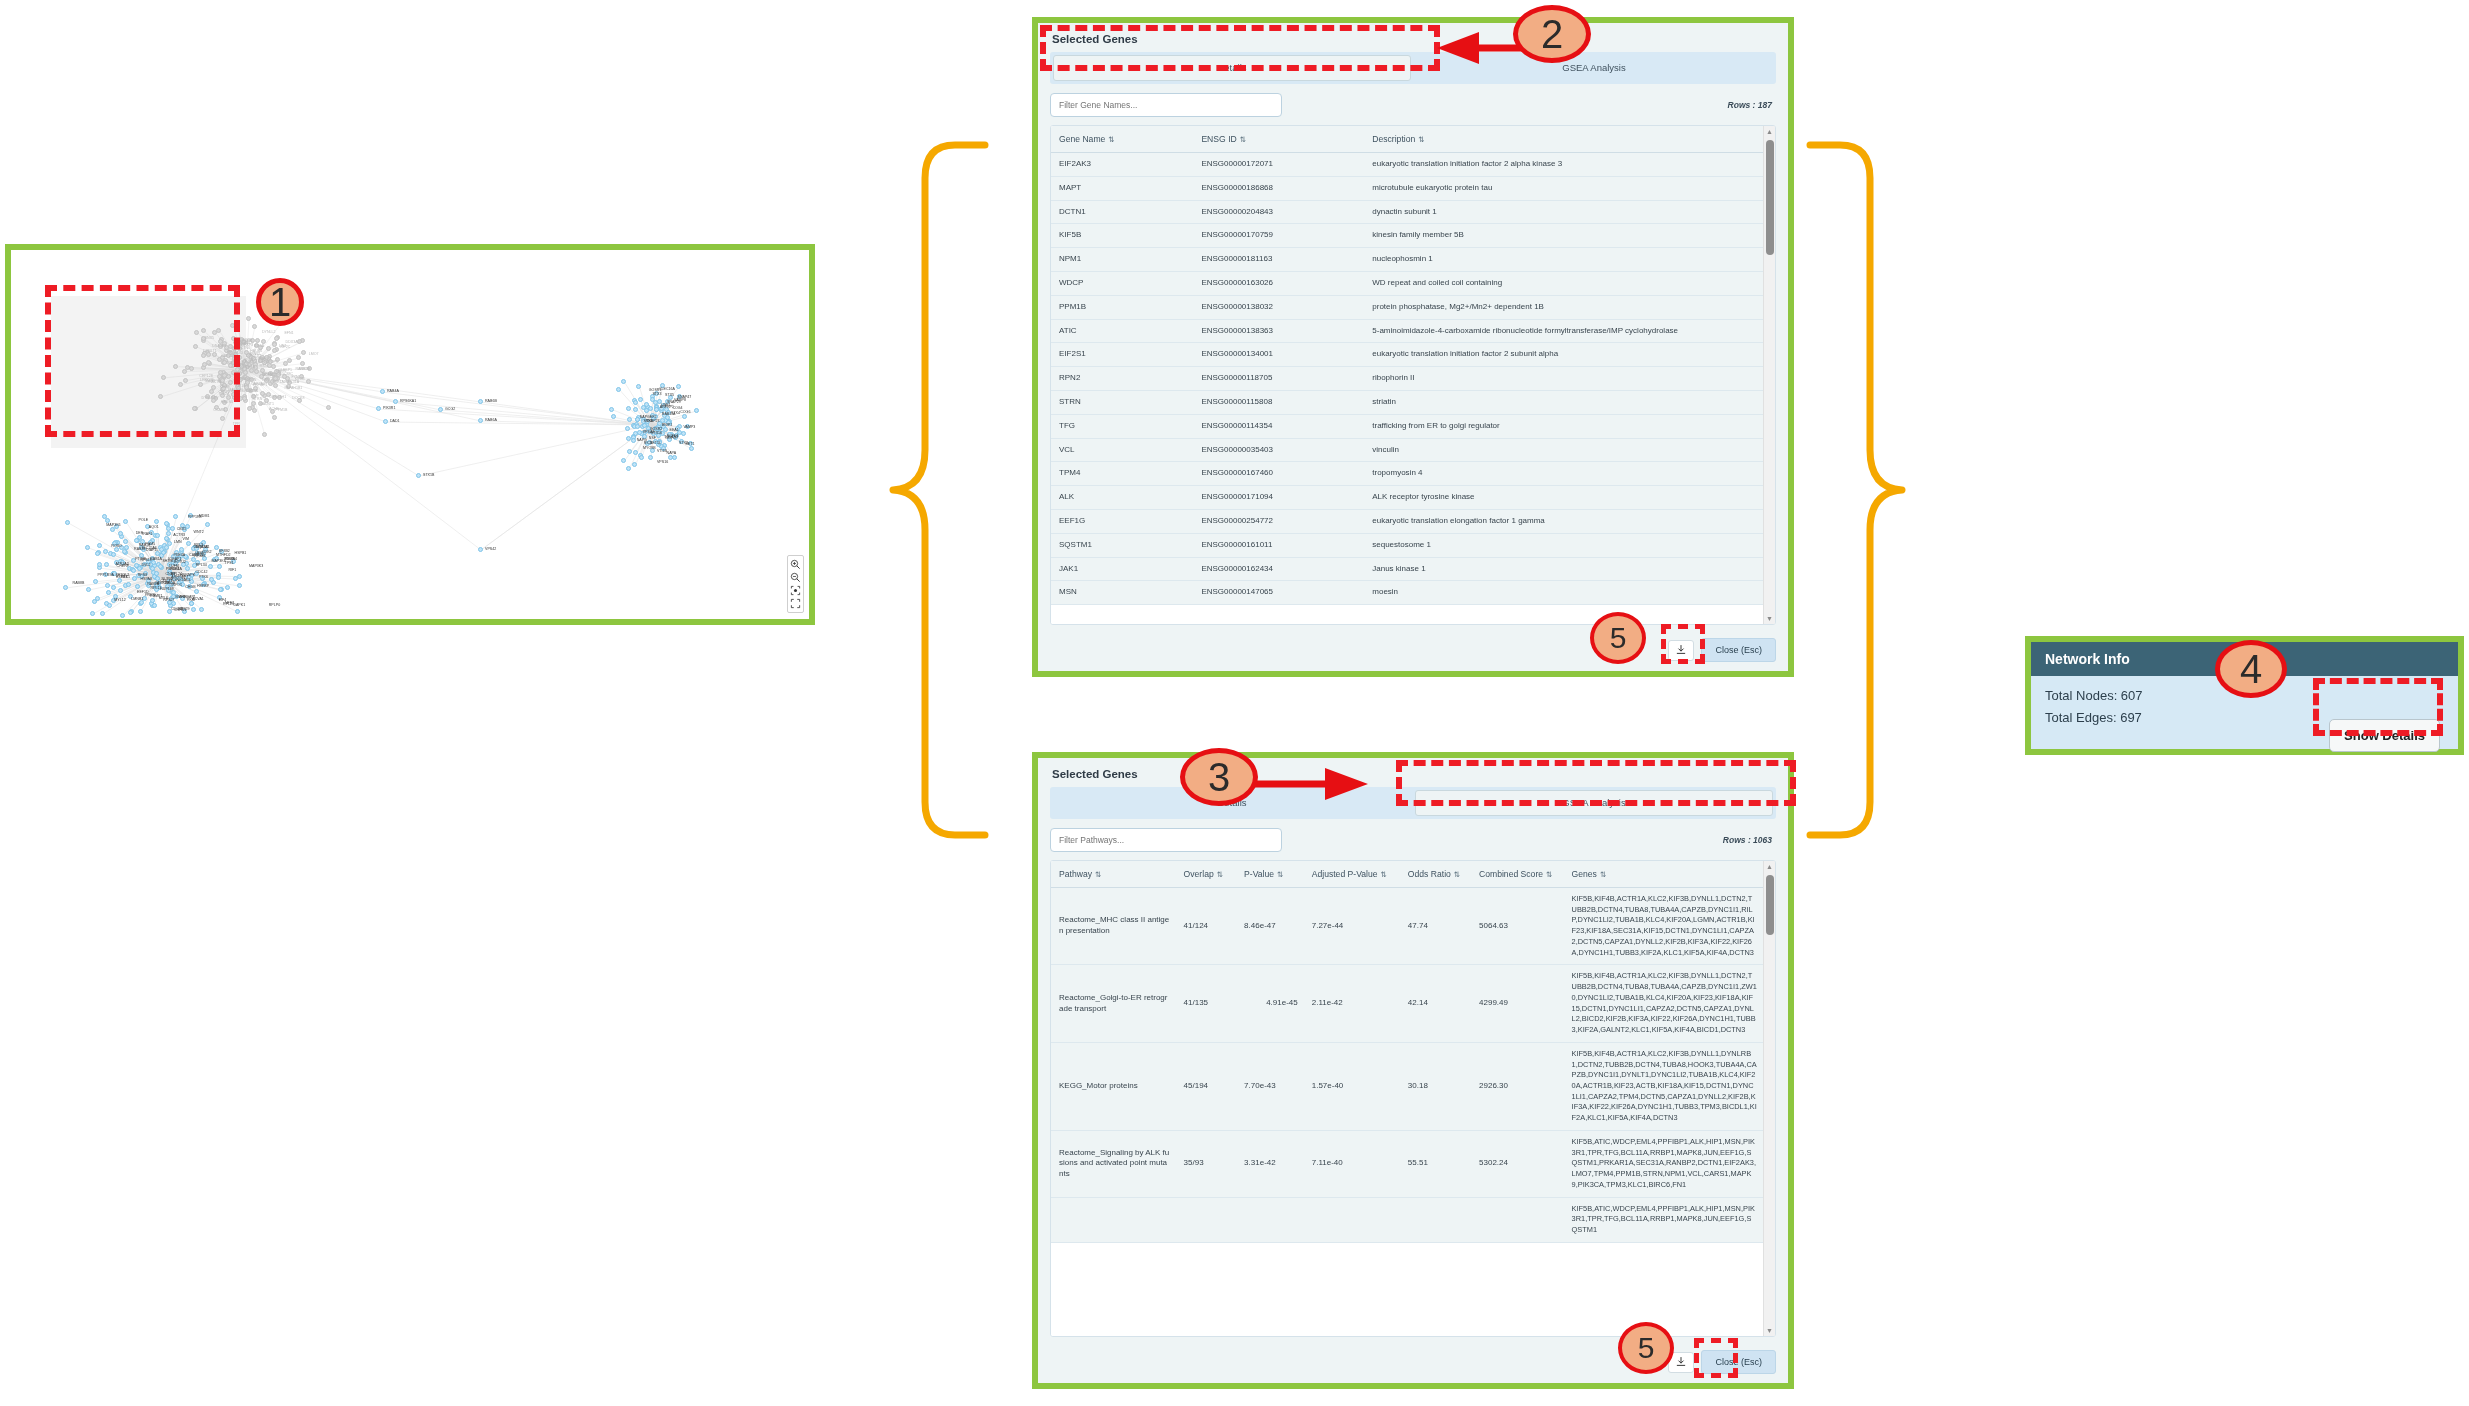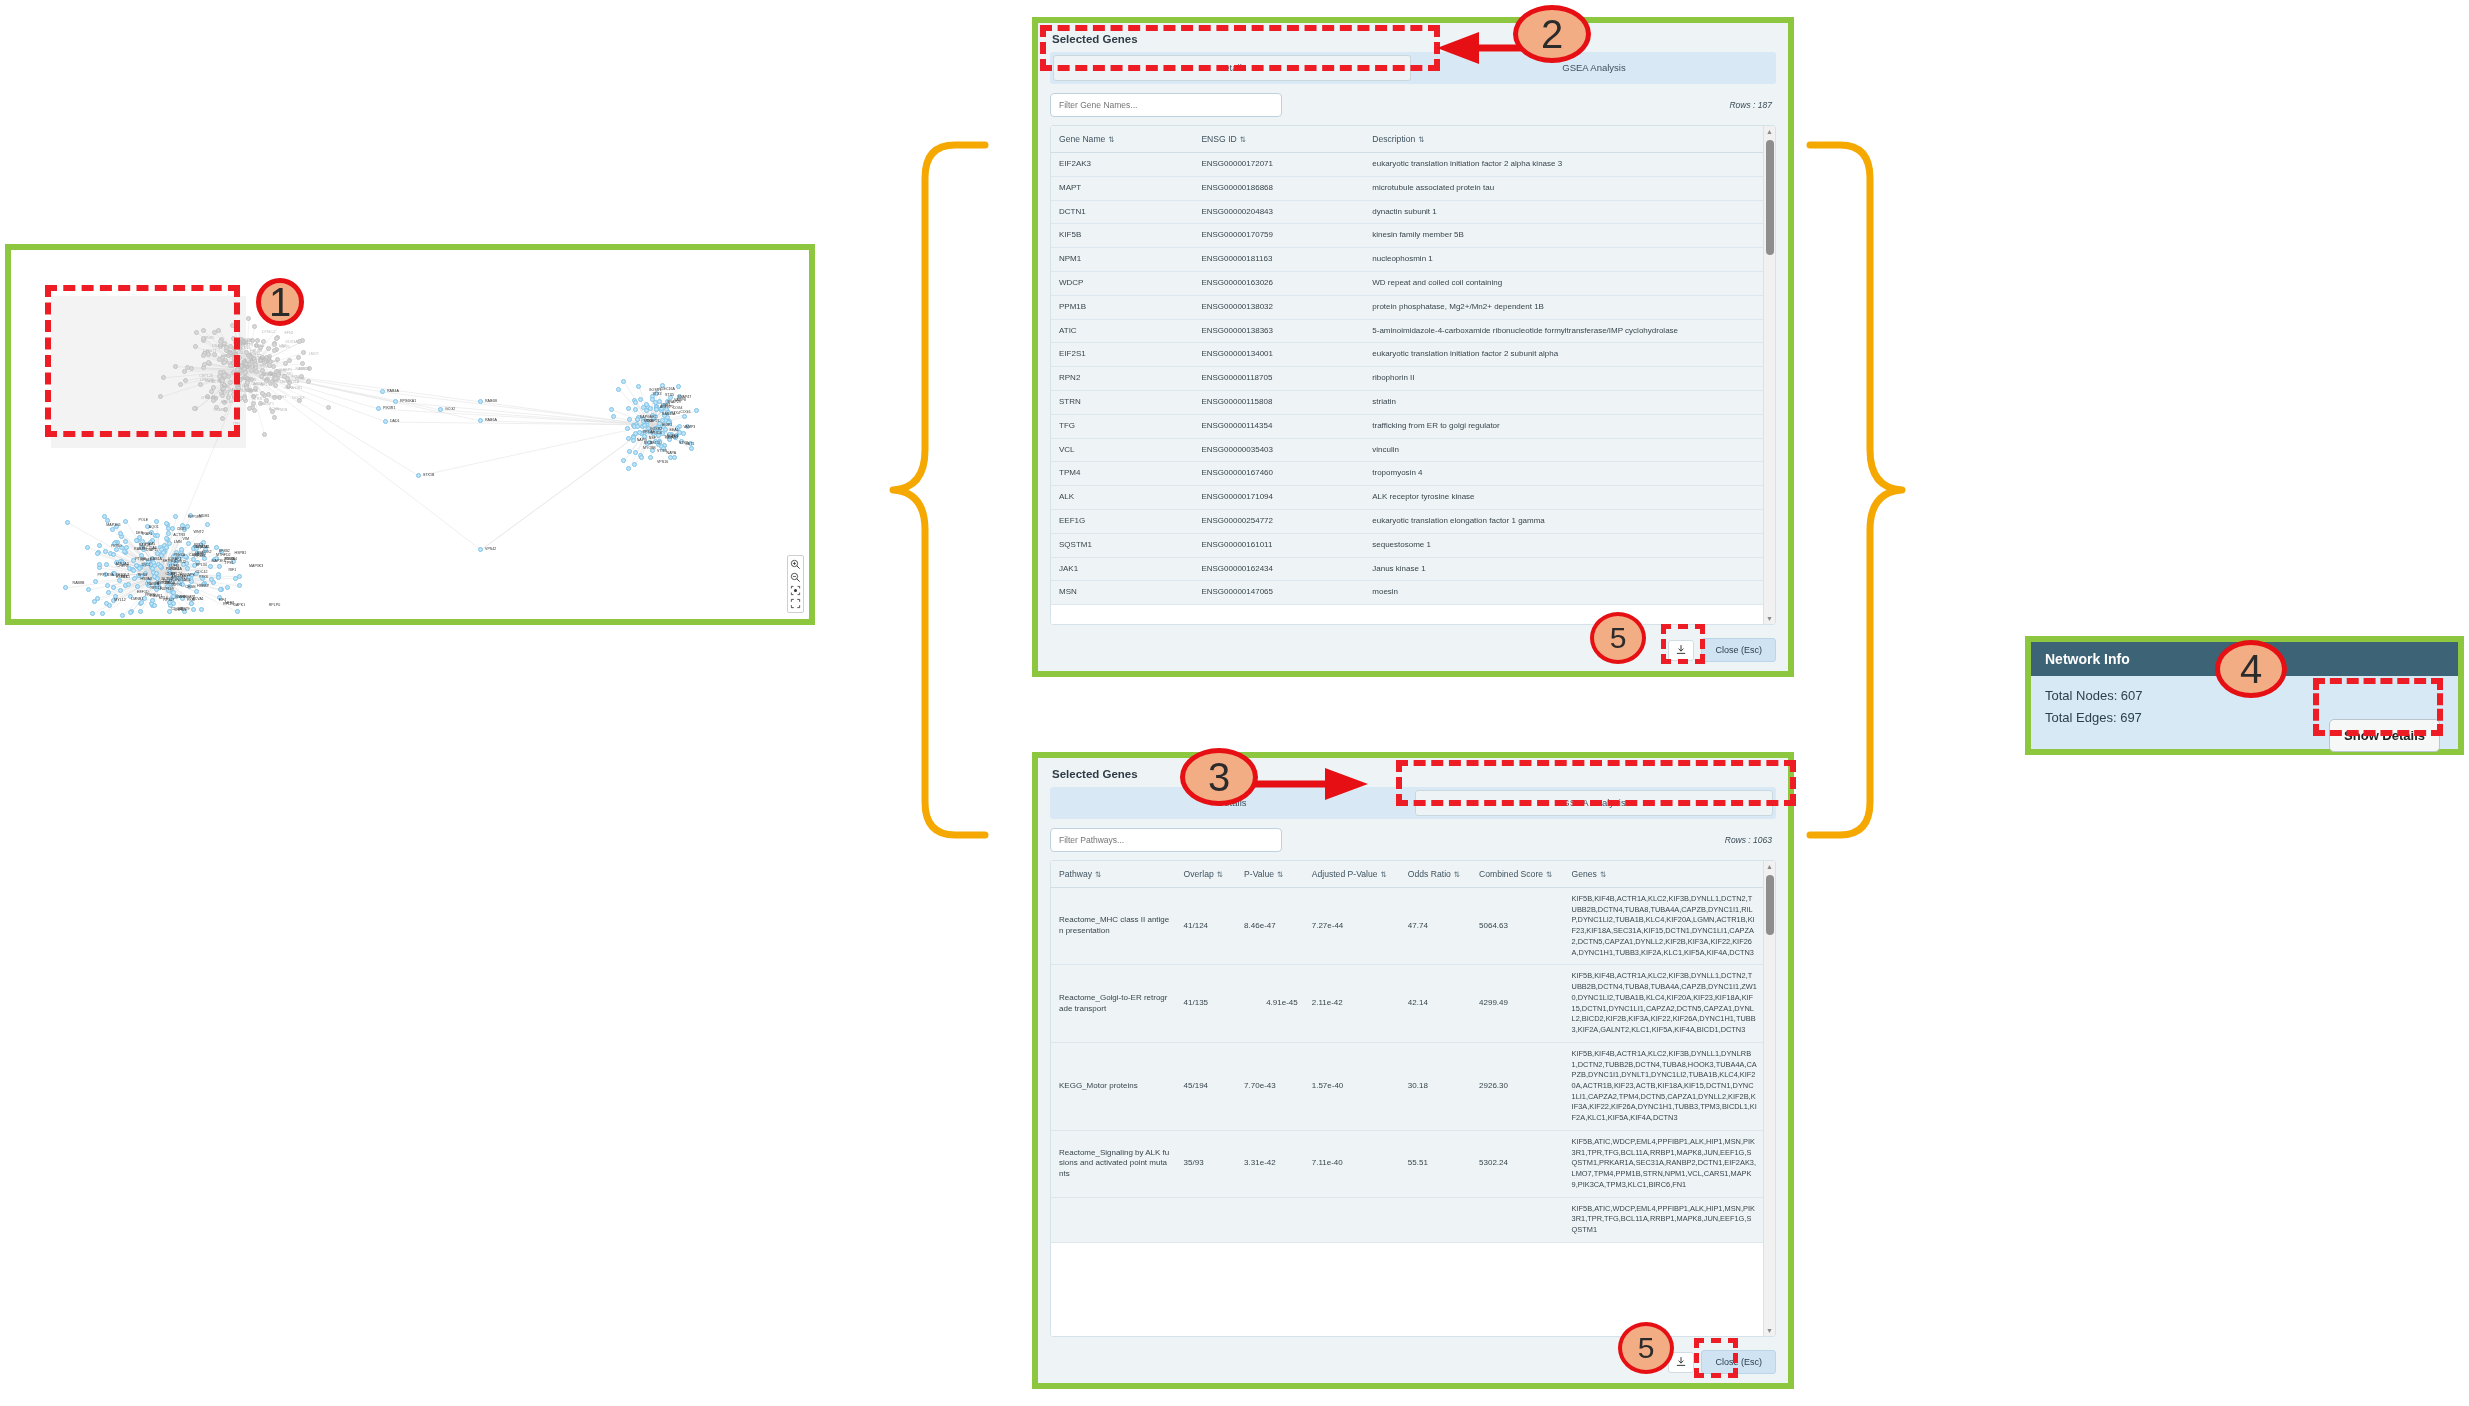--- a/index.html
+++ b/index.html
@@ -155,21 +155,21 @@
     padding: 6px 8px;
     border: 1px solid #bcd2e0;
     border-radius: 4px;
     background: #ffffff;
     outline: none;
     font-family: "Liberation Sans", sans-serif;
   }
   .rows-count {
     font-size: 8.5px;
     font-style: italic;
-    font-weight: normal;
+    font-weight: bold;
     color: #3a4b58;
     padding-right: 4px;
   }
 
   
   .table-wrap {
     flex: 1;
     min-height: 0;
     position: relative;
     display: flex;
@@ -1737,21 +1737,21 @@
               </thead>
             <tbody id="genes-tbody">
                 <tr>
                   <td>EIF2AK3</td>
                   <td>ENSG00000172071</td>
                   <td>eukaryotic translation initiation factor 2 alpha kinase 3</td>
                 </tr>
                 <tr>
                   <td>MAPT</td>
                   <td>ENSG00000186868</td>
-                  <td>microtubule associated protein tau</td>
+                  <td>microtubule eukaryotic protein tau</td>
                 </tr>
                 <tr>
                   <td>DCTN1</td>
                   <td>ENSG00000204843</td>
                   <td>dynactin subunit 1</td>
                 </tr>
                 <tr>
                   <td>KIF5B</td>
                   <td>ENSG00000170759</td>
                   <td>kinesin family member 5B</td>

